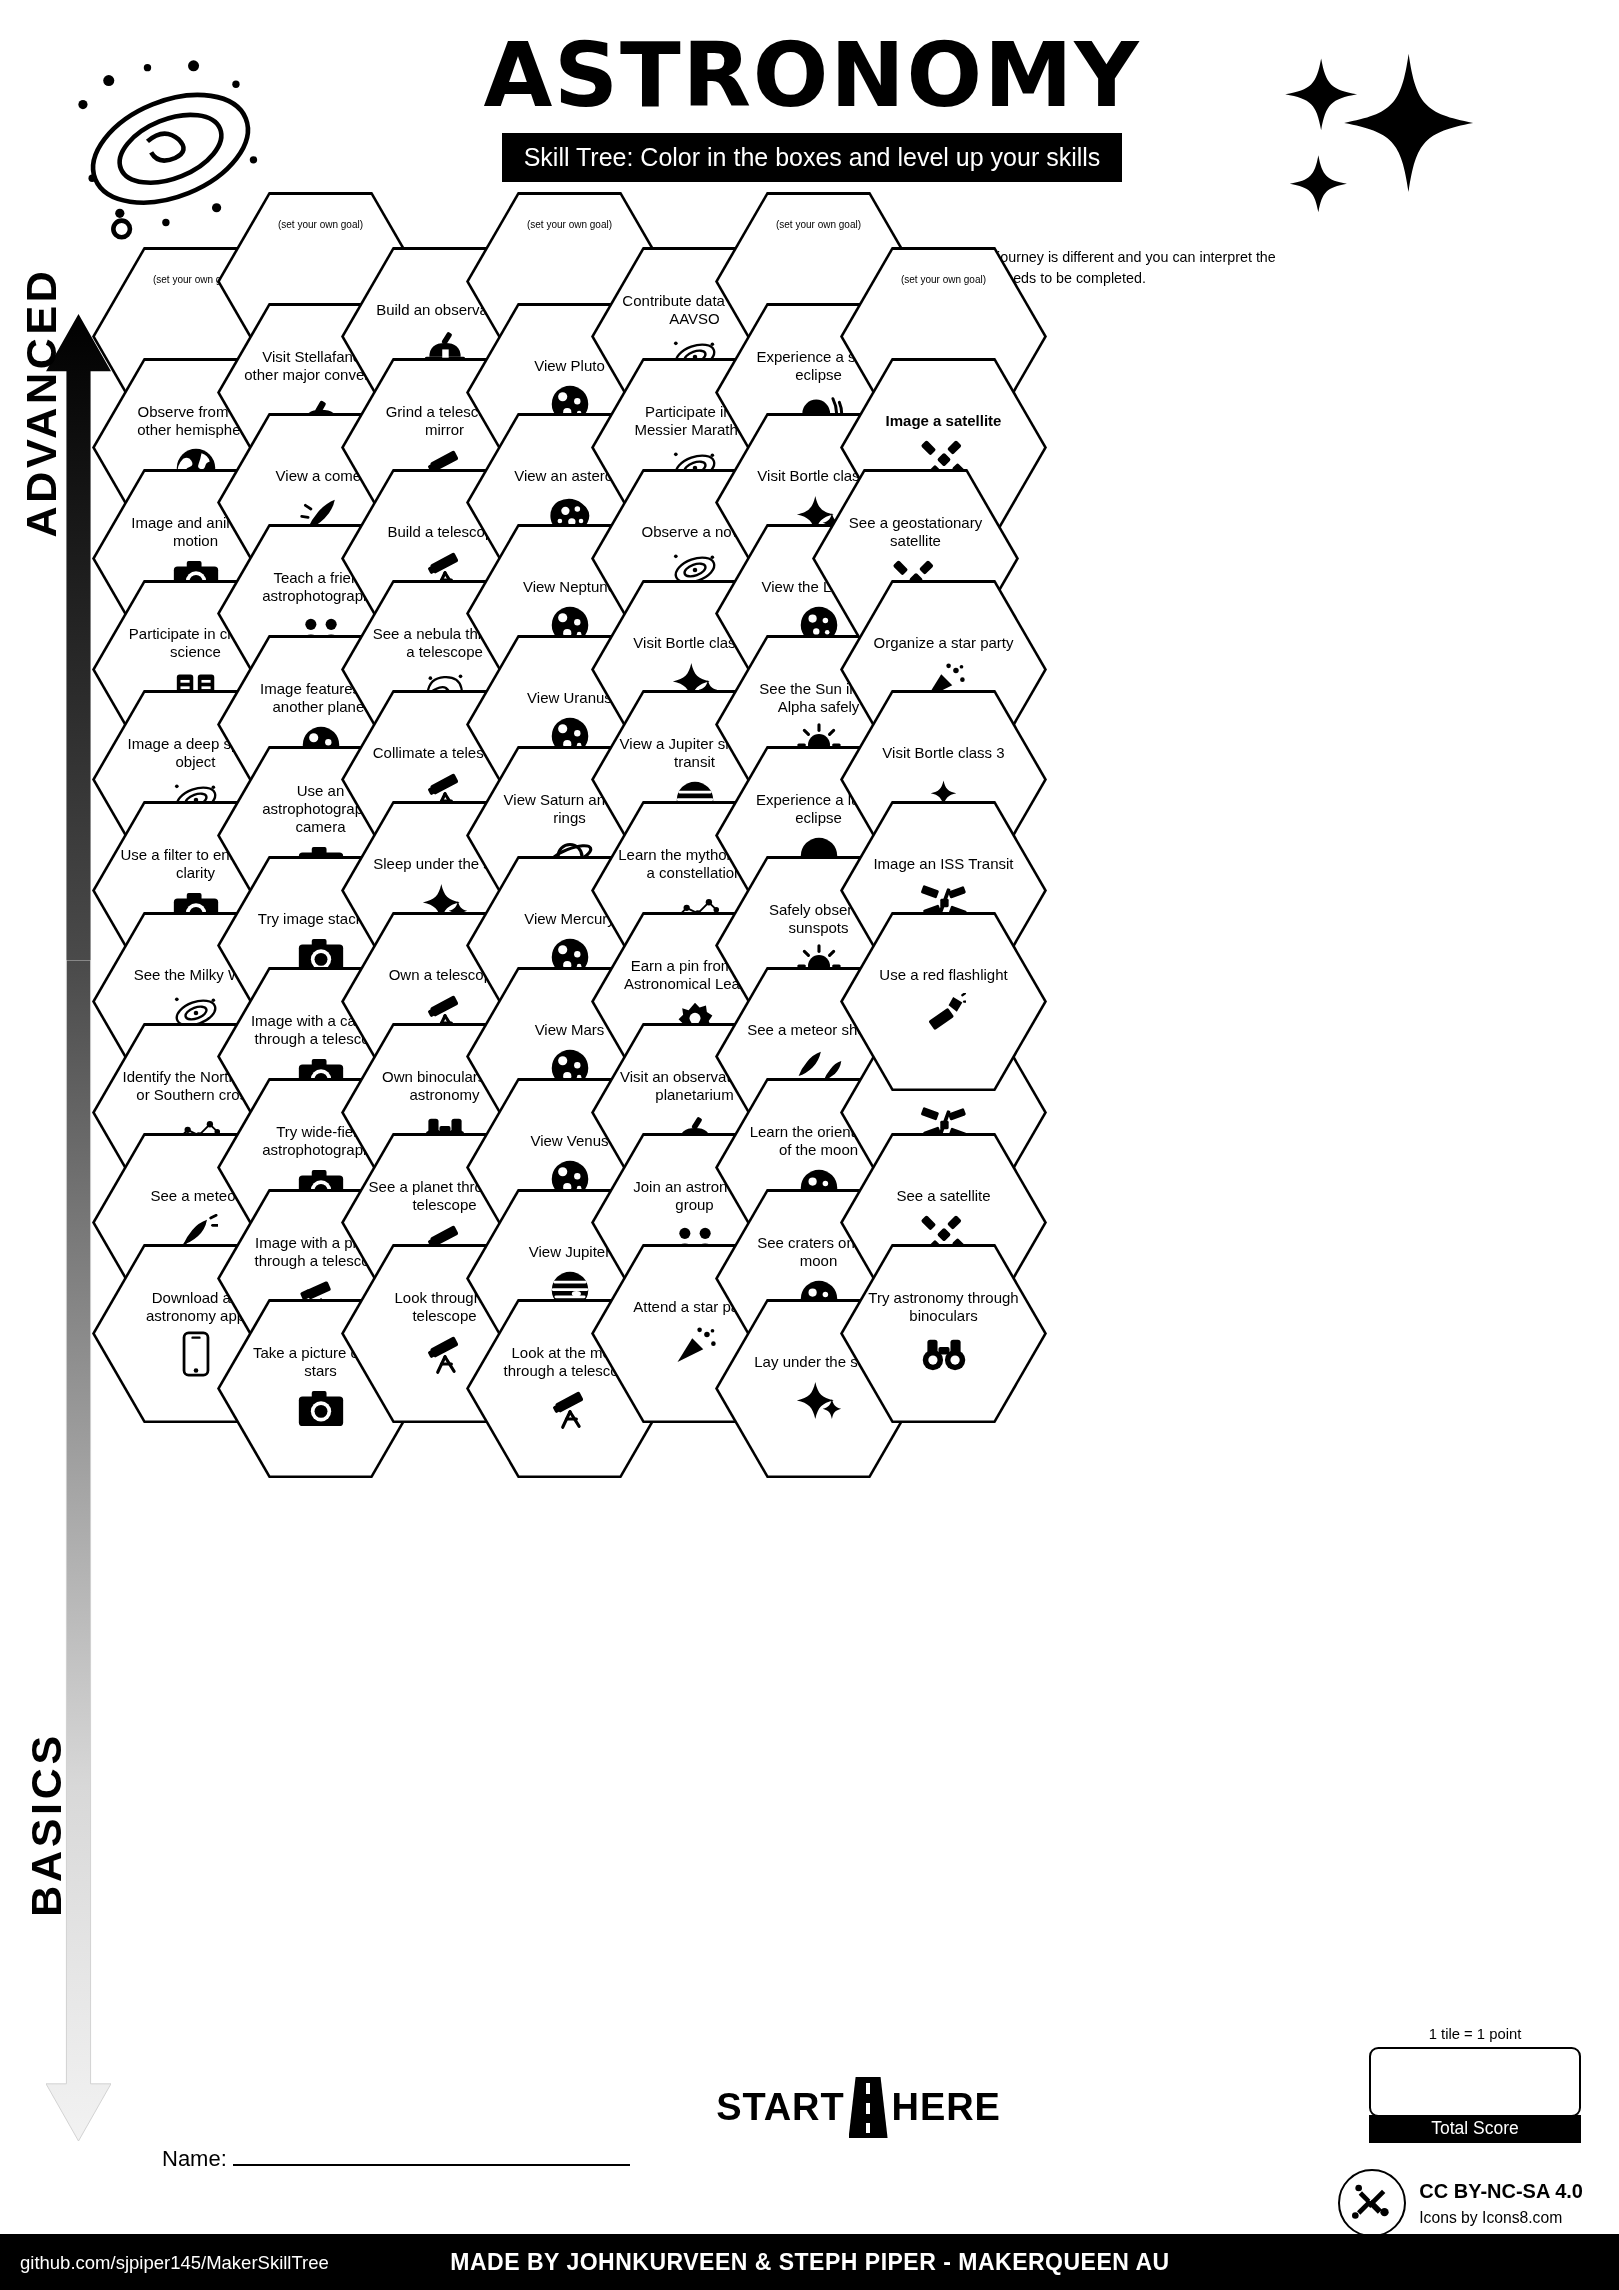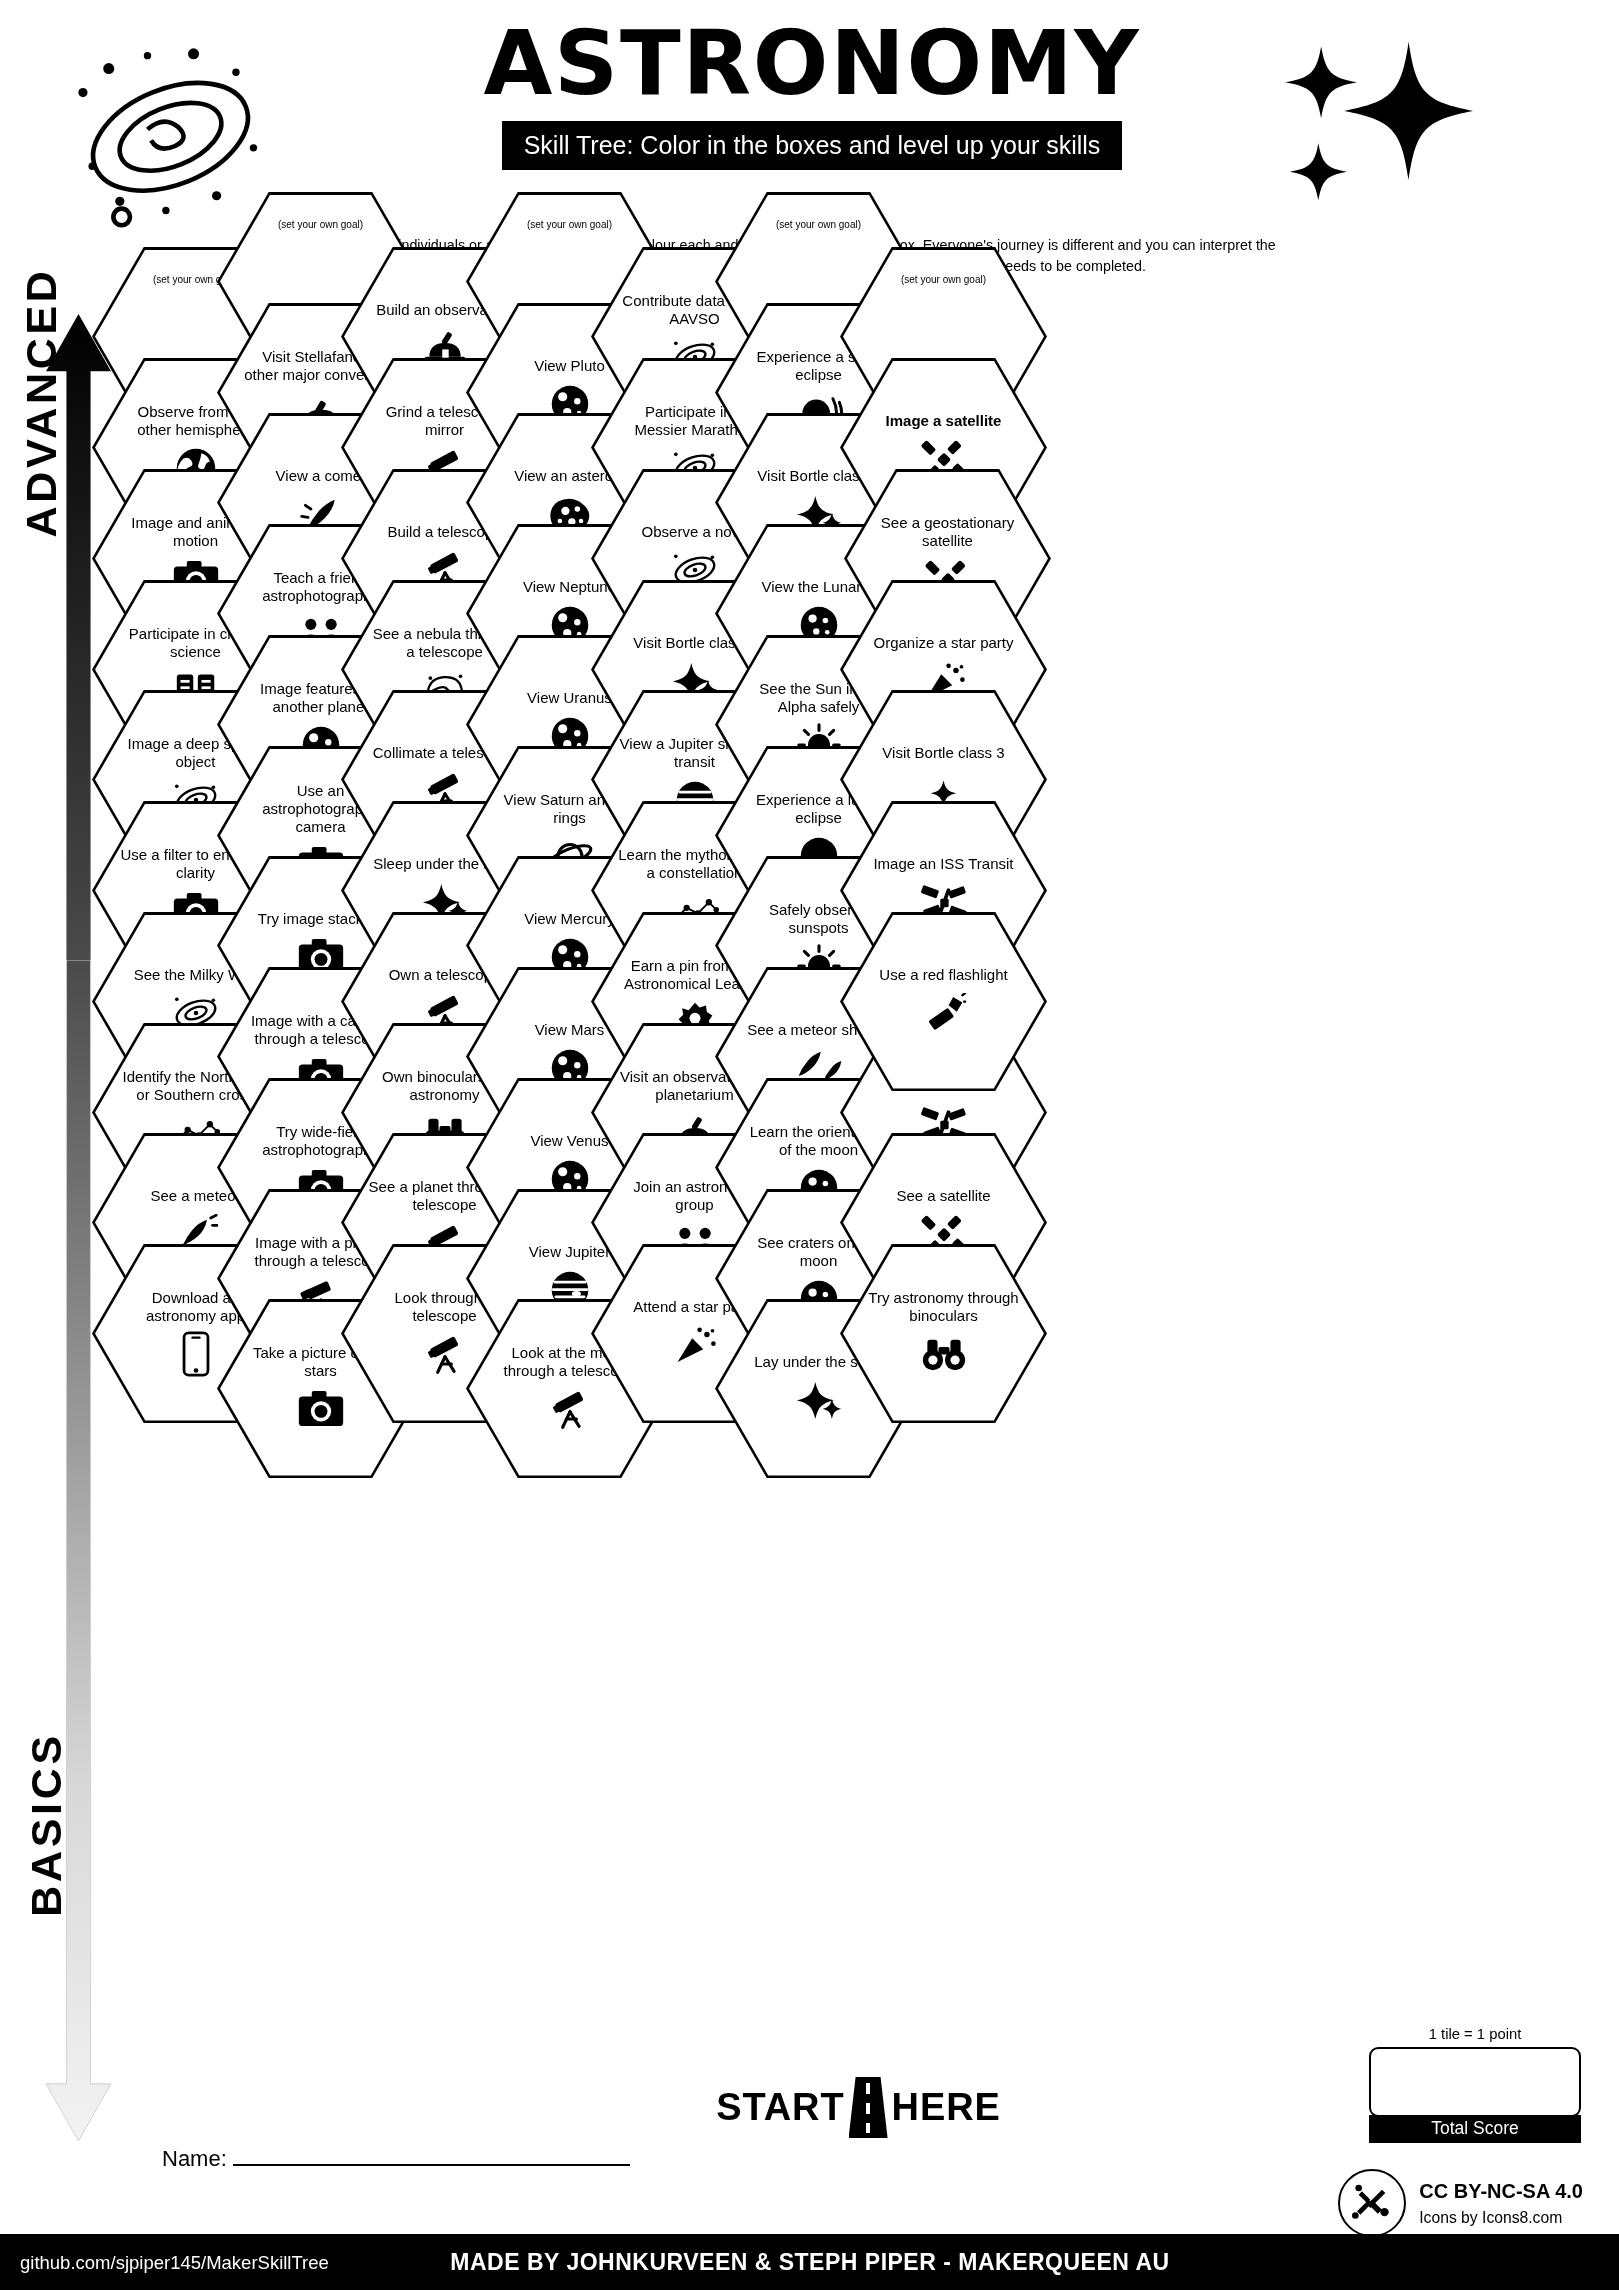--- a/index.html
+++ b/index.html
@@ -7,21 +7,21 @@
   body {
     width: 1620px; height: 2291px;
     background: #ffffff;
     font-family: "Liberation Sans", sans-serif;
     color: #000;
     position: relative;
     overflow: hidden;
   }
 
   
-  #header { position:absolute; left:0; top:0; width:1580px; height:305px; }
+  #header { position:absolute; left:0; top:12px; width:1580px; height:305px; }
 
   #galaxy-logo { position:absolute; left:55px; top:28px; width:231px; height:212px; }
 
   #title-block { position:absolute; left:406px; top:18.5px; width:812px; text-align:center; }
   #main-title {
     font-size: 89px; font-weight: bold; letter-spacing: 1.8px;
     line-height: 1.0; margin:0; padding:0;
     font-family: "DejaVu Sans", sans-serif;
   }
   #subtitle-bar {
@@ -1166,21 +1166,21 @@
               <rect x="21" y="18" width="11" height="11" rx="2" transform="rotate(45 26 23)"></rect>
               <rect x="2" y="6" width="15" height="9" rx="2" transform="rotate(45 9 10)"></rect>
               <rect x="36" y="31" width="15" height="9" rx="2" transform="rotate(45 43 35)"></rect>
               <rect x="33" y="3" width="9" height="14" rx="2" transform="rotate(45 37 10)"></rect>
               <rect x="10" y="30" width="9" height="14" rx="2" transform="rotate(45 14 37)"></rect>
             </g>
           </svg>
         </div>
       </div>
     </div>
-    <div class="hex" style="left: 844px; top: 469px;">
+    <div class="hex" style="left: 812px; top: 469px;">
       <div class="hex-inner">
         <div class="hex-label">See a geostationary satellite</div>
         <div class="hex-icon">
           <svg width="48" height="42" viewBox="0 0 52 46">
             <g fill="#000">
               <rect x="21" y="18" width="11" height="11" rx="2" transform="rotate(45 26 23)"></rect>
               <rect x="2" y="6" width="15" height="9" rx="2" transform="rotate(45 9 10)"></rect>
               <rect x="36" y="31" width="15" height="9" rx="2" transform="rotate(45 43 35)"></rect>
               <rect x="33" y="3" width="9" height="14" rx="2" transform="rotate(45 37 10)"></rect>
               <rect x="10" y="30" width="9" height="14" rx="2" transform="rotate(45 14 37)"></rect>

